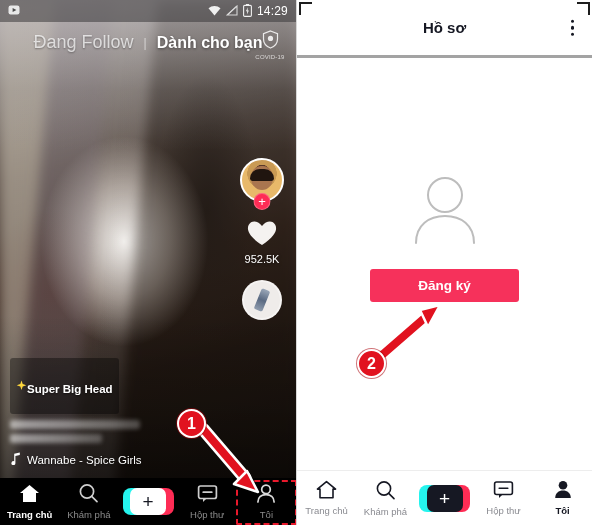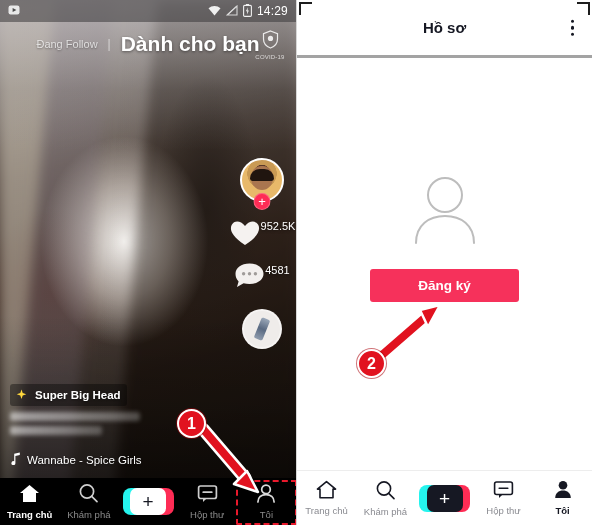--- a/index.html
+++ b/index.html
@@ -36,60 +36,60 @@
   .statusbar{position:absolute;left:0;top:0;width:100%;height:22px;
     display:flex;align-items:center;justify-content:space-between;
     padding:0 8px;box-sizing:border-box;color:#f2f2f2;font-size:11px;
     background:rgba(58,56,58,.55);}
   .sb-left{display:flex;align-items:center;gap:4px;}
   .sb-right{display:flex;align-items:center;gap:5px;}
   .sb-time{font-size:12px;letter-spacing:.2px;color:#fff;}
 
   .top-tabs{position:absolute;top:32px;left:0;width:100%;
     display:flex;align-items:center;justify-content:center;gap:10px;color:#fff;}
-  .tab-inactive{font-size:11px;color:rgba(255,255,255,.72);text-shadow:0 1px 2px rgba(0,0,0,.35);}
+  .tab-inactive{font-size:18px;color:rgba(255,255,255,.72);text-shadow:0 1px 2px rgba(0,0,0,.35);}
   .tab-sep{font-size:12px;color:rgba(255,255,255,.55);}
-  .tab-active{font-size:21px;font-weight:bold;color:#fff;text-shadow:0 1px 3px rgba(0,0,0,.45);text-align:right;}
+  .tab-active{font-size:16px;font-weight:bold;color:#fff;text-shadow:0 1px 3px rgba(0,0,0,.45);text-align:right;}
   .covid{position:absolute;right:8px;top:30px;width:36px;display:flex;
     flex-direction:column;align-items:center;color:rgba(255,255,255,.85);}
   .covid-lbl{font-size:6px;letter-spacing:.2px;margin-top:1px;opacity:.85;}
 
   
   .rail{position:absolute;right:6px;top:158px;width:56px;
     display:flex;flex-direction:column;align-items:center;}
   .avatar-wrap{position:relative;width:44px;height:44px;margin-bottom:16px;}
   .avatar{width:44px;height:44px;border-radius:50%;border:2px solid #fff;box-sizing:border-box;
     background:radial-gradient(circle at 50% 34%, #5b3a2a 0 26%, #c99a54 27% 44%, #e8b96a 45% 100%);
     overflow:hidden;}
   .avatar-face{position:absolute;left:50%;top:46%;transform:translate(-50%,-50%);
     width:22px;height:24px;border-radius:45% 45% 50% 50%;background:#a9754f;}
   .avatar-hair{position:absolute;left:50%;top:24%;transform:translateX(-50%);
     width:24px;height:12px;border-radius:12px 12px 3px 3px;background:#20150f;}
   .plus-badge{position:absolute;left:50%;bottom:-8px;transform:translateX(-50%);
     width:17px;height:17px;border-radius:50%;background:#fe2c55;color:#fff;
     display:flex;align-items:center;justify-content:center;font-size:13px;line-height:1;
     border:1px solid rgba(255,255,255,.25);box-sizing:border-box;}
-  .rail-item{display:flex;flex-direction:row;align-items:flex-start;margin-bottom:11px;}
+  .rail-item{display:flex;flex-direction:column;align-items:center;margin-bottom:11px;}
   .rail-count{color:#fff;font-size:11px;margin-top:2px;text-shadow:0 1px 3px rgba(0,0,0,.5);}
   .disc{width:40px;height:40px;border-radius:50%;margin-top:4px;
     background:radial-gradient(circle at 50% 50%, #d8d4d2 0 16%, #efecea 17% 100%);
     border:2px solid rgba(255,255,255,.45);box-sizing:border-box;position:relative;overflow:hidden;}
   .disc-note{position:absolute;left:50%;top:50%;transform:translate(-50%,-50%) rotate(22deg);
     width:9px;height:22px;background:linear-gradient(180deg,#9aa7b8,#5a6a82,#8f9cae);border-radius:2px;}
 
   
   .caption{position:absolute;left:10px;bottom:56px;width:190px;}
-  .effect-pill{display:inline-flex;align-items:center;gap:8px;
-    background:rgba(0,0,0,.38);border-radius:3px;padding:2px 6px;margin-bottom:6px;}
+  .effect-pill{display:inline-flex;align-items:flex-end;gap:0;
+    background:rgba(0,0,0,.38);border-radius:3px;padding:19px 6px;margin-bottom:6px;}
   .effect-txt{color:#fff;font-size:11.5px;font-weight:bold;text-shadow:0 1px 2px rgba(0,0,0,.5);}
   .blur-line{height:9px;border-radius:3px;margin-bottom:5px;
     background:linear-gradient(90deg,rgba(255,255,255,.55),rgba(255,255,255,.25));filter:blur(2.2px);}
   .blur-line.l1{width:130px;}
   .blur-line.l2{width:92px;}
-  .music-row{display:flex;align-items:center;gap:6px;margin-top:16px;}
+  .music-row{display:flex;align-items:center;gap:6px;margin-top:8px;}
   .music-txt{color:#fff;font-size:11.5px;text-shadow:0 1px 2px rgba(0,0,0,.55);white-space:nowrap;}
 
   
   .navbar{position:absolute;left:0;bottom:0;width:100%;height:47px;
     display:flex;align-items:center;background:#000;}
   .nav-item{flex:1;display:flex;flex-direction:column;align-items:center;justify-content:center;gap:2px;}
   .nav-lbl{font-size:9.5px;}
   .nav-dark .nav-lbl{color:#8b8b8b;}
   .nav-dark .nav-lbl.active{color:#fff;font-weight:bold;}
   .plus-btn{width:43px;height:27px;border-radius:8px;position:relative;
@@ -207,31 +207,20 @@
 
       <div class="rail-item">
         <span>
           <svg width="32" height="29" viewBox="0 0 32 29">
               <path d="M16 27 C2 18 0.5 11 2.8 6.8 C5 2.5 11.4 2 16 8 C20.6 2 27 2.5 29.2 6.8 C31.5 11 30 18 16 27 Z" fill="#f5f2f0"></path>
             </svg>
         </span>
         <span class="rail-count">952.5K</span>
       </div>
 
-      <div class="rail-item">
-        <span>
-          <svg width="31" height="28" viewBox="0 0 31 28">
-              <path d="M15.5 1.5 C23.8 1.5 29.5 6 29.5 11.8 C29.5 17.6 23.8 22 15.5 22 C13.4 22 11.4 21.7 9.6 21.2 L3 25 L4.6 19.4 C2.6 17.4 1.5 14.8 1.5 11.8 C1.5 6 7.2 1.5 15.5 1.5 Z" fill="#f3f0ee"></path>
-              <circle cx="9.6" cy="11.8" r="1.7" fill="#a09c99"></circle>
-              <circle cx="15.5" cy="11.8" r="1.7" fill="#a09c99"></circle>
-              <circle cx="21.4" cy="11.8" r="1.7" fill="#a09c99"></circle>
-            </svg>
-        </span>
-        <span class="rail-count">4581</span>
-      </div>
 
 
       <div class="disc">
         <div class="disc-note"></div>
       </div>
     </div>
 
     <div class="caption">
       <div class="effect-pill">
         <span>

